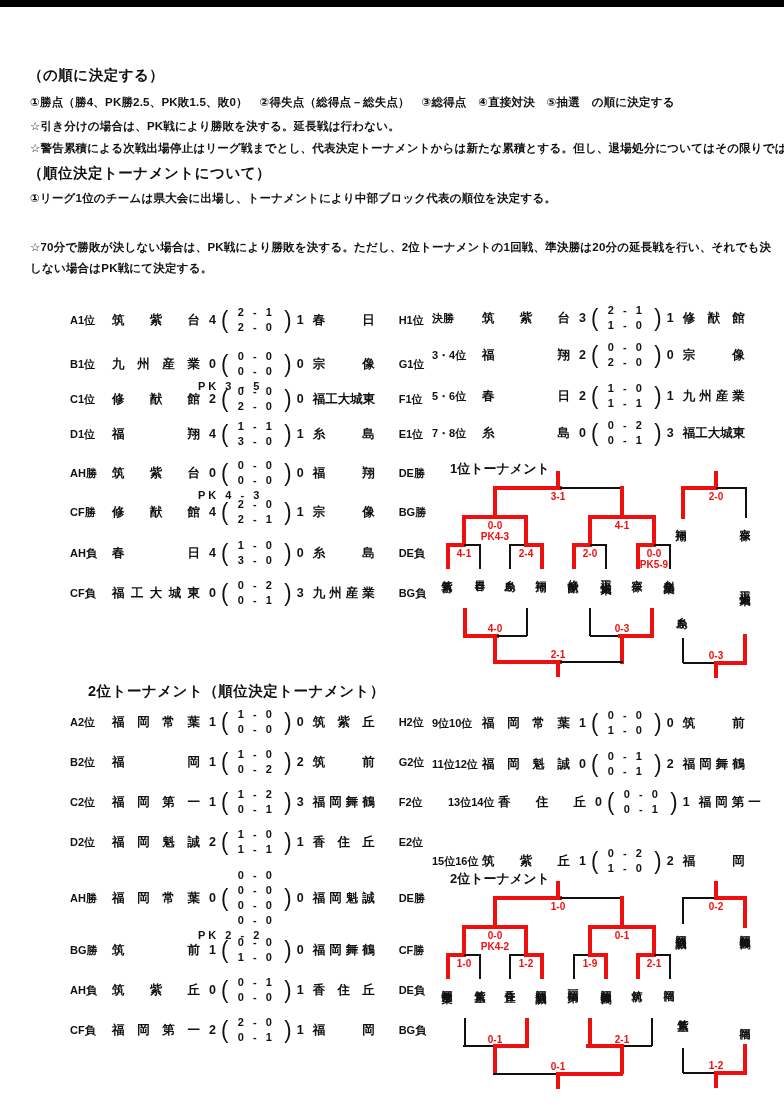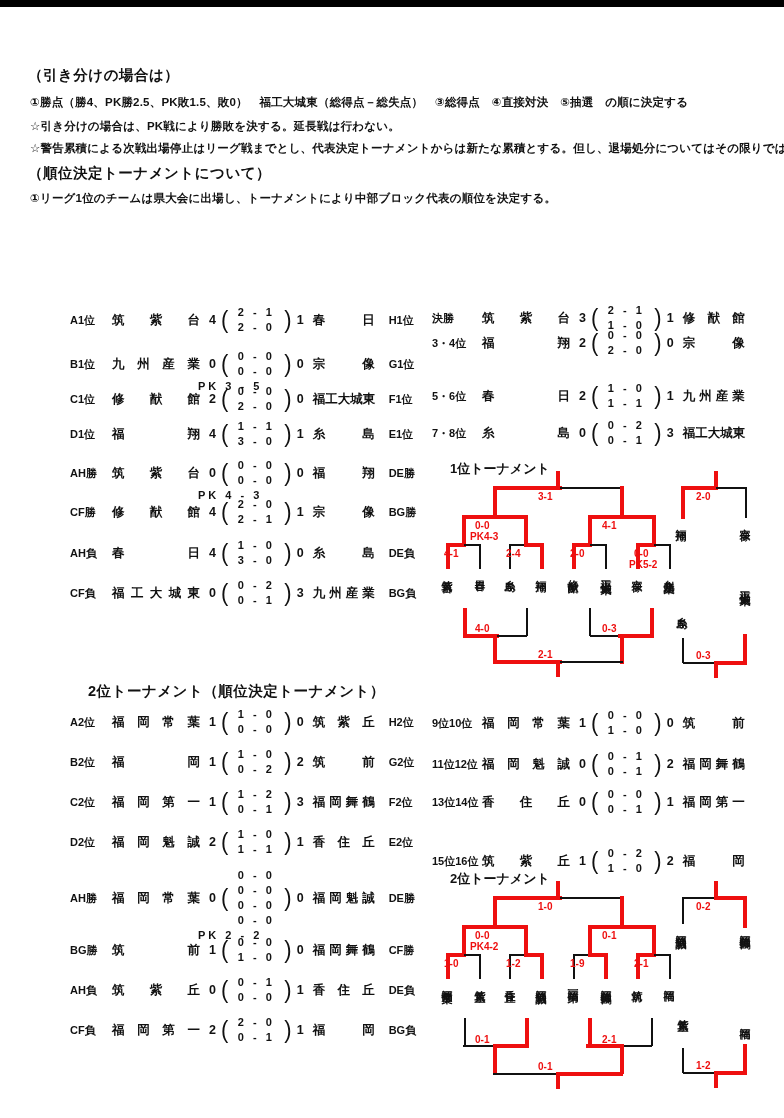--- a/index.html
+++ b/index.html
@@ -17,45 +17,46 @@
   .match.h4{height:60px}
   .ll{width:42px;font-size:11px;flex:none}
   .rcol .ll{width:50px}
   .tm{flex:none;text-align:justify;text-align-last:justify;font-size:12.5px}
   .tm.w1{width:88px;margin-right:5px}
   .tm.w2{width:62px;margin-left:5px}
   .sc{width:15px;text-align:center;flex:none}
   .par{font-size:22px;font-weight:400;flex:none;padding:0 1px;transform:scaleY(1.1)}
   .hv{width:54px;flex:none;white-space:pre-line;text-align:center;font-size:11px;
       line-height:15px;letter-spacing:3px;font-weight:bold}
-  .rl{width:50px;margin-left:14px;font-size:11px;flex:none}
+  .rl{width:50px;margin-left:24px;font-size:11px;flex:none}
   .pk{position:absolute;left:128px;top:100%;margin-top:1px;font-size:11px;
       letter-spacing:3px;font-weight:bold}
   .bracket{position:absolute}
   .blabel{position:absolute;left:20px;top:2px;font-size:13px;font-weight:bold}
   .ln{position:absolute;background:#111}
   .red{background:#ee0f0f}
-  .bs{position:absolute;width:40px;text-align:left;font-size:10px;font-weight:bold;color:#ee0f0f}
+  .bs{position:absolute;width:40px;text-align:center;font-size:10px;font-weight:bold;color:#ee0f0f}
   .bs.wide{width:50px}
   .vt{position:absolute;writing-mode:vertical-rl;font-size:11px;font-weight:bold;
       letter-spacing:1px;line-height:14px}
 </style>
 </head>
 <body>
 
 <div class="page">
   <div class="topbar"></div>
 
-  <div class="h1" style="left:28px;top:66px">（引き分けの場合は）</div>
-  <div class="rule" style="left:30px;top:95px">①勝点（勝4、PK勝2.5、PK敗1.5、敗0）　福工大城東（総得点－総失点）　③総得点　④直接対決　⑤抽選　の順に決定する</div>
+  <div class="h1" style="left:28px;top:66px">（の順に決定する）</div>
+  <div class="rule" style="left:30px;top:95px">①勝点（勝4、PK勝2.5、PK敗1.5、敗0）　②得失点（総得点－総失点）　③総得点　④直接対決　⑤抽選　の順に決定する</div>
   <div class="rule" style="left:30px;top:119px">☆引き分けの場合は、PK戦により勝敗を決する。延長戦は行わない。</div>
   <div class="rule" style="left:30px;top:141px">☆警告累積による次戦出場停止はリーグ戦までとし、代表決定トーナメントからは新たな累積とする。但し、退場処分についてはその限りではない。</div>
 
   <div class="h1" style="left:28px;top:164px">（順位決定トーナメントについて）</div>
   <div class="rule" style="left:30px;top:191px">①リーグ1位のチームは県大会に出場し、トーナメントにより中部ブロック代表の順位を決定する。</div>
+  <div class="rule wrap" style="left:30px;top:237px">☆70分で勝敗が決しない場合は、PK戦により勝敗を決する。ただし、2位トーナメントの1回戦、準決勝は20分の延長戦を行い、それでも決しない場合はPK戦にて決定する。</div>
 
 
   <div class="match" style="left:70px;top:305px">
     <span class="ll">A1位</span>
       <span class="tm w1">筑紫台</span>
       <span class="sc">4</span>
       <span class="par">(</span>
       <div class="hv">2 - 1
 2 - 0</div>
       <span class="par">)</span>
@@ -154,21 +155,21 @@
     <span class="ll">決勝</span>
       <span class="tm w1">筑紫台</span>
       <span class="sc">3</span>
       <span class="par">(</span>
       <div class="hv">2 - 1
 1 - 0</div>
       <span class="par">)</span>
       <span class="sc">1</span>
       <span class="tm w2">修猷館</span>
   </div>
-  <div class="match rcol" style="left:432px;top:328px">
+  <div class="match rcol" style="left:432px;top:340px">
     <span class="ll">3・4位</span>
       <span class="tm w1">福翔</span>
       <span class="sc">2</span>
       <span class="par">(</span>
       <div class="hv">0 - 0
 2 - 0</div>
       <span class="par">)</span>
       <span class="sc">0</span>
       <span class="tm w2">宗像</span>
   </div>
@@ -248,21 +249,21 @@
     <div class="ln red" style="left:284px;top:203px;width:33px;height:4px"></div>
     <div class="ln red" style="left:284px;top:203px;width:4px;height:17px"></div>
     <div class="bs" style="left:108px;top:33px">3-1</div>
     <div class="bs" style="left:45px;top:62px">0-0</div>
     <div class="bs wide" style="left:40px;top:73px">PK4-3</div>
     <div class="bs" style="left:172px;top:62px">4-1</div>
     <div class="bs" style="left:14px;top:90px">4-1</div>
     <div class="bs" style="left:76px;top:90px">2-4</div>
     <div class="bs" style="left:140px;top:90px">2-0</div>
     <div class="bs" style="left:204px;top:90px">0-0</div>
-    <div class="bs wide" style="left:199px;top:101px">PK5-2</div>
+    <div class="bs wide" style="left:199px;top:101px">PK5-9</div>
     <div class="bs" style="left:45px;top:165px">4-0</div>
     <div class="bs" style="left:172px;top:165px">0-3</div>
     <div class="bs" style="left:108px;top:191px">2-1</div>
     <div class="bs" style="left:266px;top:33px">2-0</div>
     <div class="bs" style="left:266px;top:192px">0-3</div>
     <div class="vt" style="left:10px;top:113px">筑紫台</div>
     <div class="vt" style="left:43px;top:113px">春日</div>
     <div class="vt" style="left:73px;top:113px">糸島</div>
     <div class="vt" style="left:104px;top:113px">福翔</div>
     <div class="vt" style="left:136px;top:113px">修猷館</div>
@@ -392,21 +393,21 @@
     <span class="ll">11位12位</span>
       <span class="tm w1">福岡魁誠</span>
       <span class="sc">0</span>
       <span class="par">(</span>
       <div class="hv">0 - 1
 0 - 1</div>
       <span class="par">)</span>
       <span class="sc">2</span>
       <span class="tm w2">福岡舞鶴</span>
   </div>
-  <div class="match rcol" style="left:432px;top:787px">
+  <div class="match rcol" style="left:448px;top:787px">
     <span class="ll">13位14位</span>
       <span class="tm w1">香住丘</span>
       <span class="sc">0</span>
       <span class="par">(</span>
       <div class="hv">0 - 0
 0 - 1</div>
       <span class="par">)</span>
       <span class="sc">1</span>
       <span class="tm w2">福岡第一</span>
   </div>

